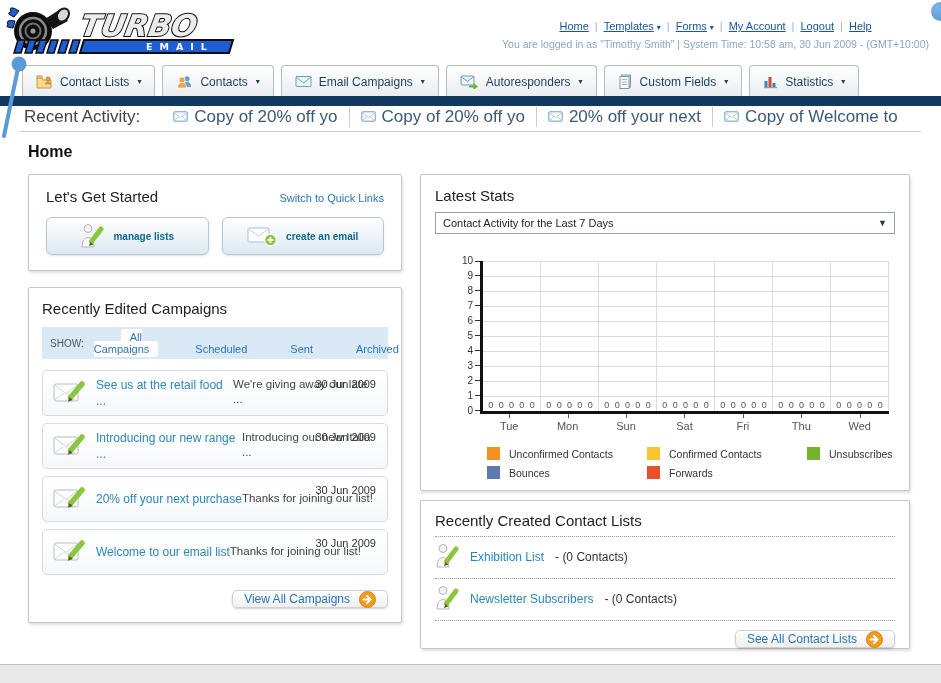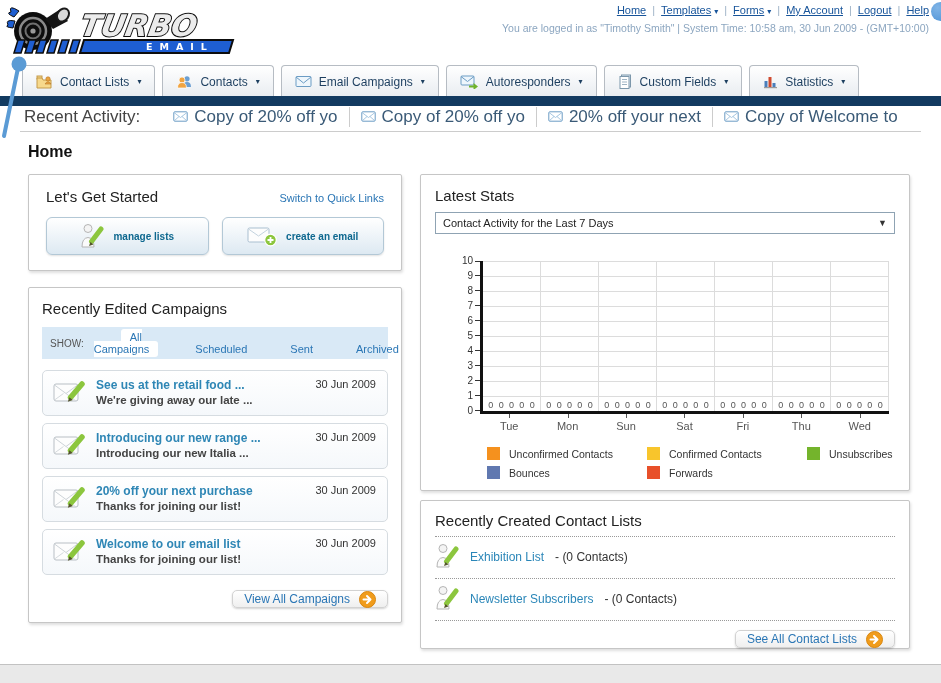--- a/index.html
+++ b/index.html
@@ -2,21 +2,21 @@
 <html><head>
 <meta charset="utf-8">
 <style>
   html,body{margin:0;padding:0;background:#fff;}
   .page{position:relative;width:941px;height:683px;overflow:hidden;background:#fff;
         font-family:"Liberation Sans",sans-serif;color:#222;}
 
   
   .header{position:relative;height:60px;}
   .logo{position:absolute;left:6px;top:2px;}
-  .header-right{position:absolute;right:12px;top:4px;text-align:right;}
+  .header-right{position:absolute;right:12px;top:20px;text-align:center;}
   .top-links{font-size:11px;white-space:nowrap;}
   .top-links a{color:#17549a;text-decoration:underline;}
   .top-links .sep{color:#9db2c6;padding:0 6px;text-decoration:none;}
   .top-links .caret{font-size:8px;color:#17549a;text-decoration:none;display:inline-block;margin-left:3px;}
   .login-info{margin-top:4px;font-size:10.5px;color:#8ca6c0;line-height:1.55;}
   .blue-dot-right{position:absolute;right:-9px;top:2px;width:19px;height:19px;border-radius:50%;
                   background:radial-gradient(circle at 35% 30%,#7fb4e6,#4d92d6);}
   .pin-decoration{position:absolute;left:0;top:52px;z-index:5;}
 
   
@@ -56,21 +56,21 @@
 
   
   .camp-panel{min-height:318px;padding:12px 13px 14px;}
   .show-bar{display:flex;align-items:center;background:#d9e9f6;padding:4px 8px;margin:9px 0 11px;font-size:11px;}
   .show-label{color:#555;font-size:10px;margin-right:10px;}
   .filter{color:#2a76b5;margin-right:16px;cursor:pointer;margin-left:27px;}
   .filter.selected{background:#fff;padding:2px 9px;border-radius:3px;margin-right:10px;}
   .camp-row{position:relative;display:flex;align-items:center;gap:11px;height:44px;
             border:1px solid #d6dce1;border-radius:5px;padding:0 10px;
             background:linear-gradient(#ffffff,#f5f8fb);margin-bottom:7px;cursor:pointer;}
-  .camp-texts{display:flex;flex-direction:column;line-height:1.35;font-weight:bold;}
+  .camp-texts{display:flex;flex-direction:row;line-height:1.35;}
   .camp-title{color:#2e86b5;font-size:12px;text-decoration:none;}
   .camp-sub{color:#444;font-size:11.5px;}
   .camp-date{position:absolute;top:7px;right:11px;font-size:11px;color:#333;}
   .right-align{text-align:right;margin-top:14px;}
   .pill-btn{display:inline-flex;align-items:center;gap:9px;padding:4px 11px;height:18px;
             background:linear-gradient(#ffffff,#efefef);border:1px solid #d2d2d2;border-radius:5px;
             color:#2a76b5;font-size:12px;box-shadow:0 1px 2px rgba(0,0,0,.18);cursor:pointer;
             font-family:"Liberation Sans",sans-serif;}
 
   

